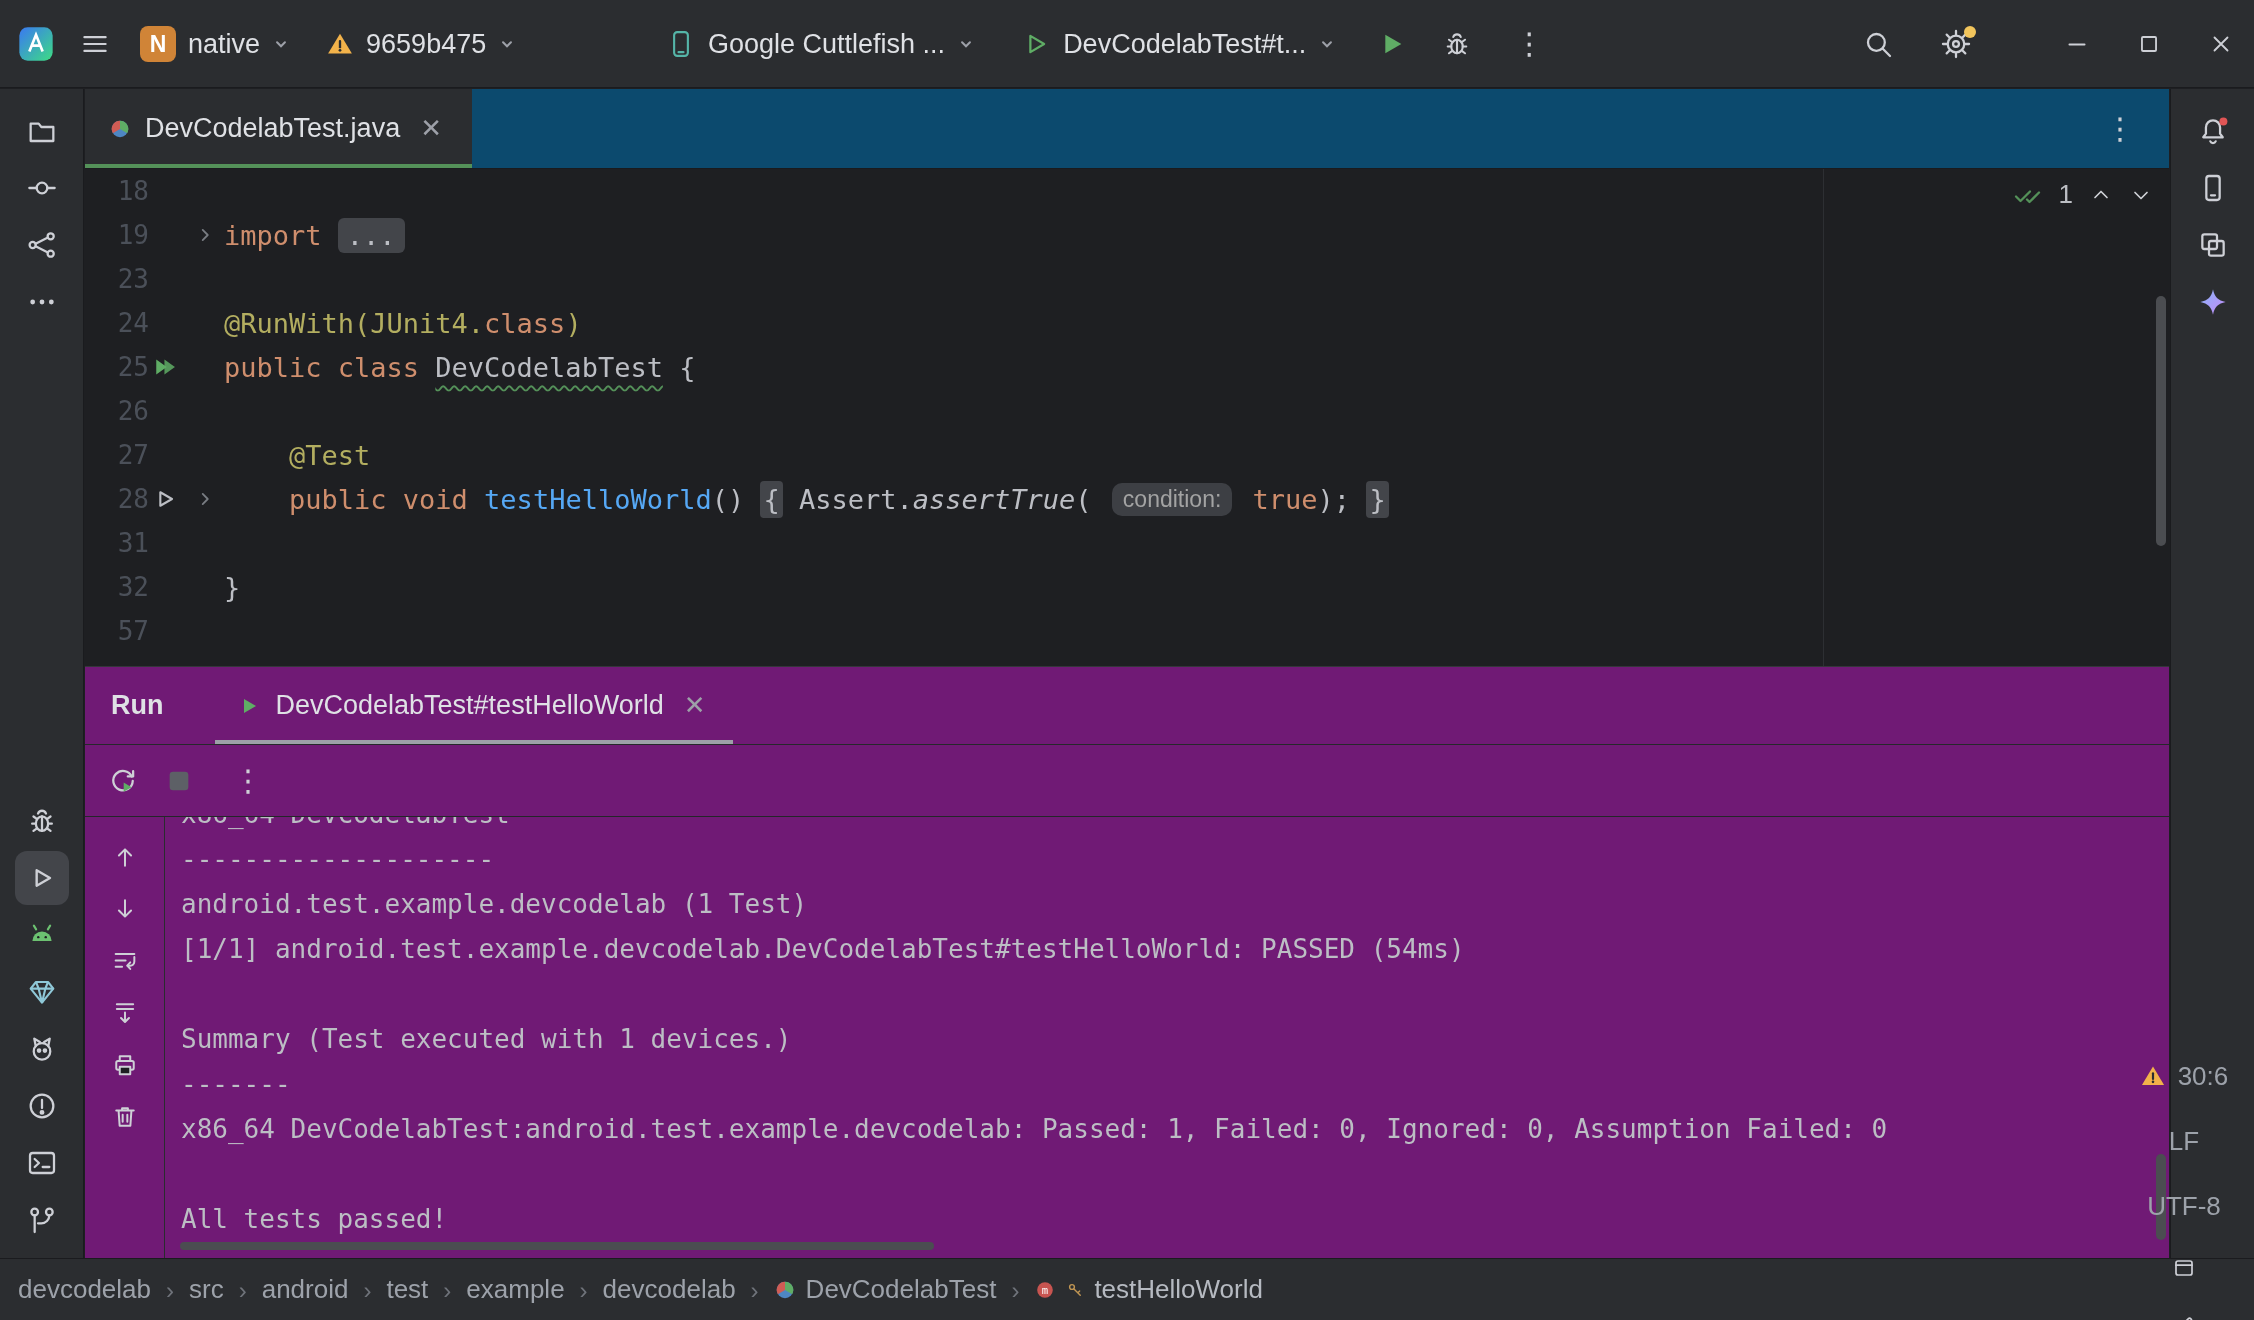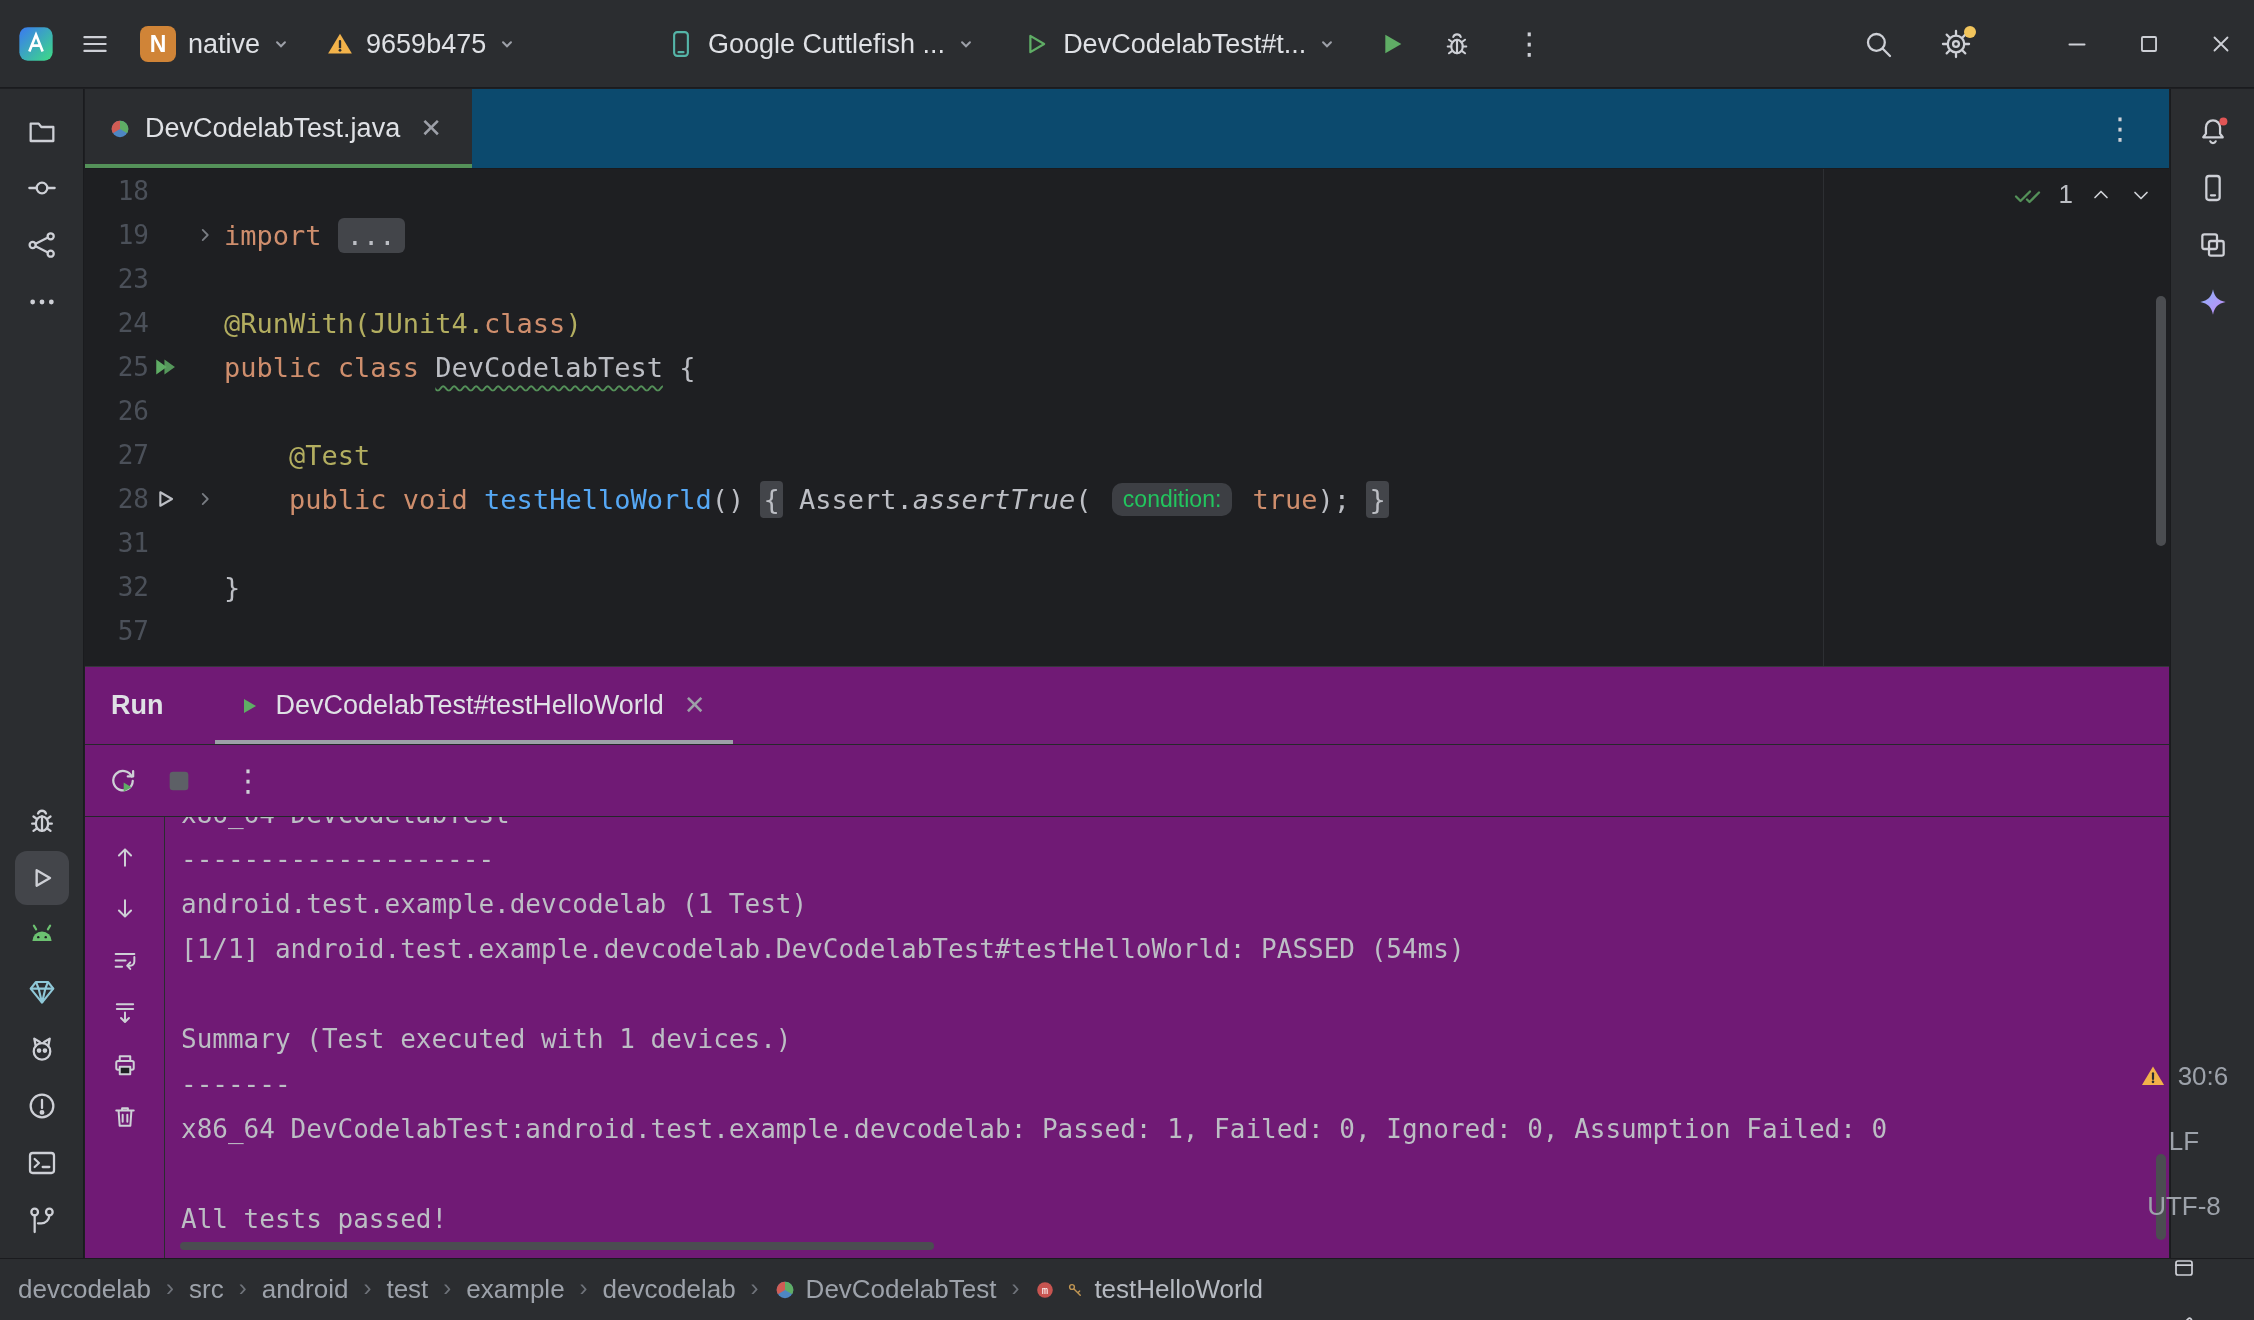--- a/index.html
+++ b/index.html
@@ -74,21 +74,21 @@
   .g-fold svg { width:22px; height:22px; display:block; }
   .code { display:flex; align-items:center; white-space:pre; }
   .c-plain { color:#bcbec4; }
   .c-kw { color:#cf8e6d; }
   .c-ann { color:#b3ae60; }
   .c-fn { color:#56a8f5; }
   .c-em { color:#bcbec4; font-style:italic; }
   .c-sq { color:#bcbec4; text-decoration:underline wavy #549159 2px; text-underline-offset:8px; }
   .c-brace { color:#bcbec4; background:#43454a; border-radius:4px; padding:3px 3px; }
   .c-foldchip { color:#bcbec4; background:#43454a; border-radius:6px; padding:2px 9px; }
-  .c-inlay { color:#22c55e; background:#3d3f44; border-radius:10px; padding:3px 11px;
+  .c-inlay { color:#a3a3a3; background:#3d3f44; border-radius:10px; padding:3px 11px;
     font-family:"Liberation Sans", sans-serif; font-size:23px; margin:0 4px; }
   .inspect { position:absolute; top:10px; right:16px; display:flex; align-items:center; gap:16px;
     font-size:26px; color:#bcbec4; }
   .inspect .chk svg { width:30px; height:26px; display:block; }
   .inspect .chev { color:#9da0a8; }
   .esb { position:absolute; right:3px; top:127px; width:10px; height:250px; background:#4b4d51; border-radius:5px; }
 
   
   .run-panel { height:592px; flex:none; position:relative; border-top:1px solid #34363a;
     background:#701a75; display:flex; flex-direction:column; }
@@ -110,21 +110,21 @@
   .console-clip { height:20px; overflow:hidden; position:relative; }
   .console-clip span { display:block; margin-top:-25px; }
   .console-line { white-space:pre; }
   .hsb { position:absolute; left:95px; bottom:8px; width:754px; height:8px; background:#4b4d51; border-radius:4px; }
   .vsb { position:absolute; right:3px; bottom:18px; width:10px; height:86px; background:#4b4d51; border-radius:5px; }
 
   
   .statusbar { position:absolute; left:0; right:0; bottom:0; height:62px; background:#2b2d30;
     border-top:1px solid #1a1b1e; display:flex; align-items:center; padding:0 18px;
     font-size:26px; color:#9da2aa; }
-  .crumbs { display:flex; align-items:flex-start; gap:15px; }
+  .crumbs { display:flex; align-items:flex-end; gap:15px; }
   .crumb { display:flex; align-items:center; gap:10px; color:#9da2aa; }
   .crumb:last-child { color:#b6bac1; }
   .crumb-sep { color:#6f737a; font-size:24px; }
   .crumb .ic svg { display:block; }
   .sb-right { margin-left:auto; display:flex; align-items:center; gap:34px;flex-direction:column; }
   .sb-item { display:flex; align-items:center; gap:12px; color:#9da2aa; }
   .err-badge { width:24px; height:24px; border-radius:50%; background:#e05555; color:#fff;
     display:flex; align-items:center; justify-content:center; font-size:15px; font-weight:bold; }
 </style>
 </head>

